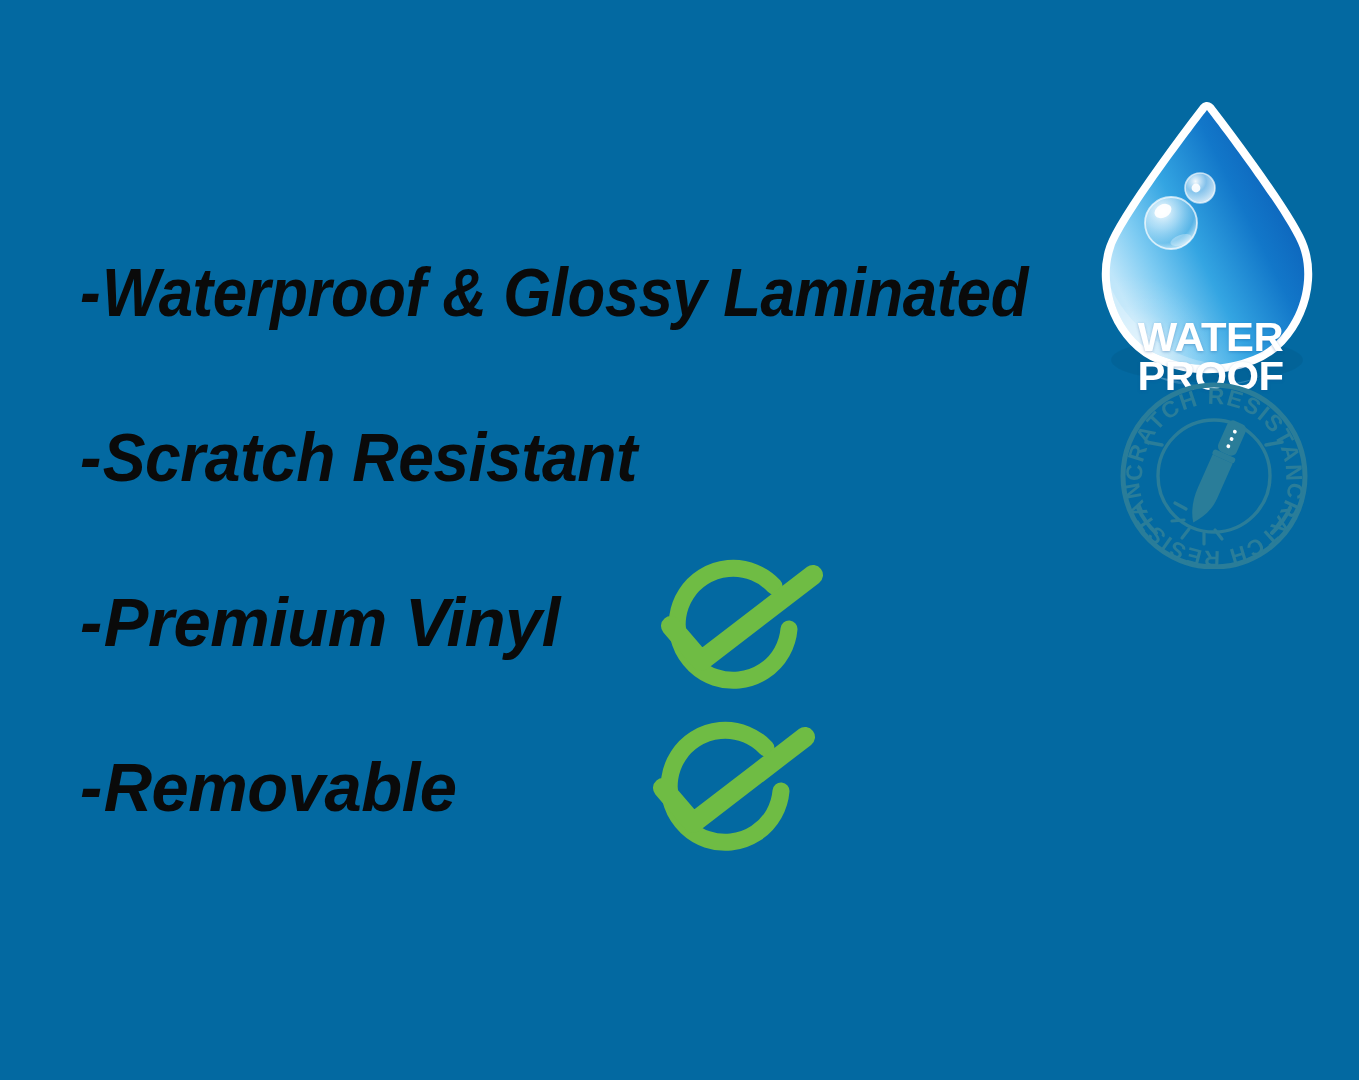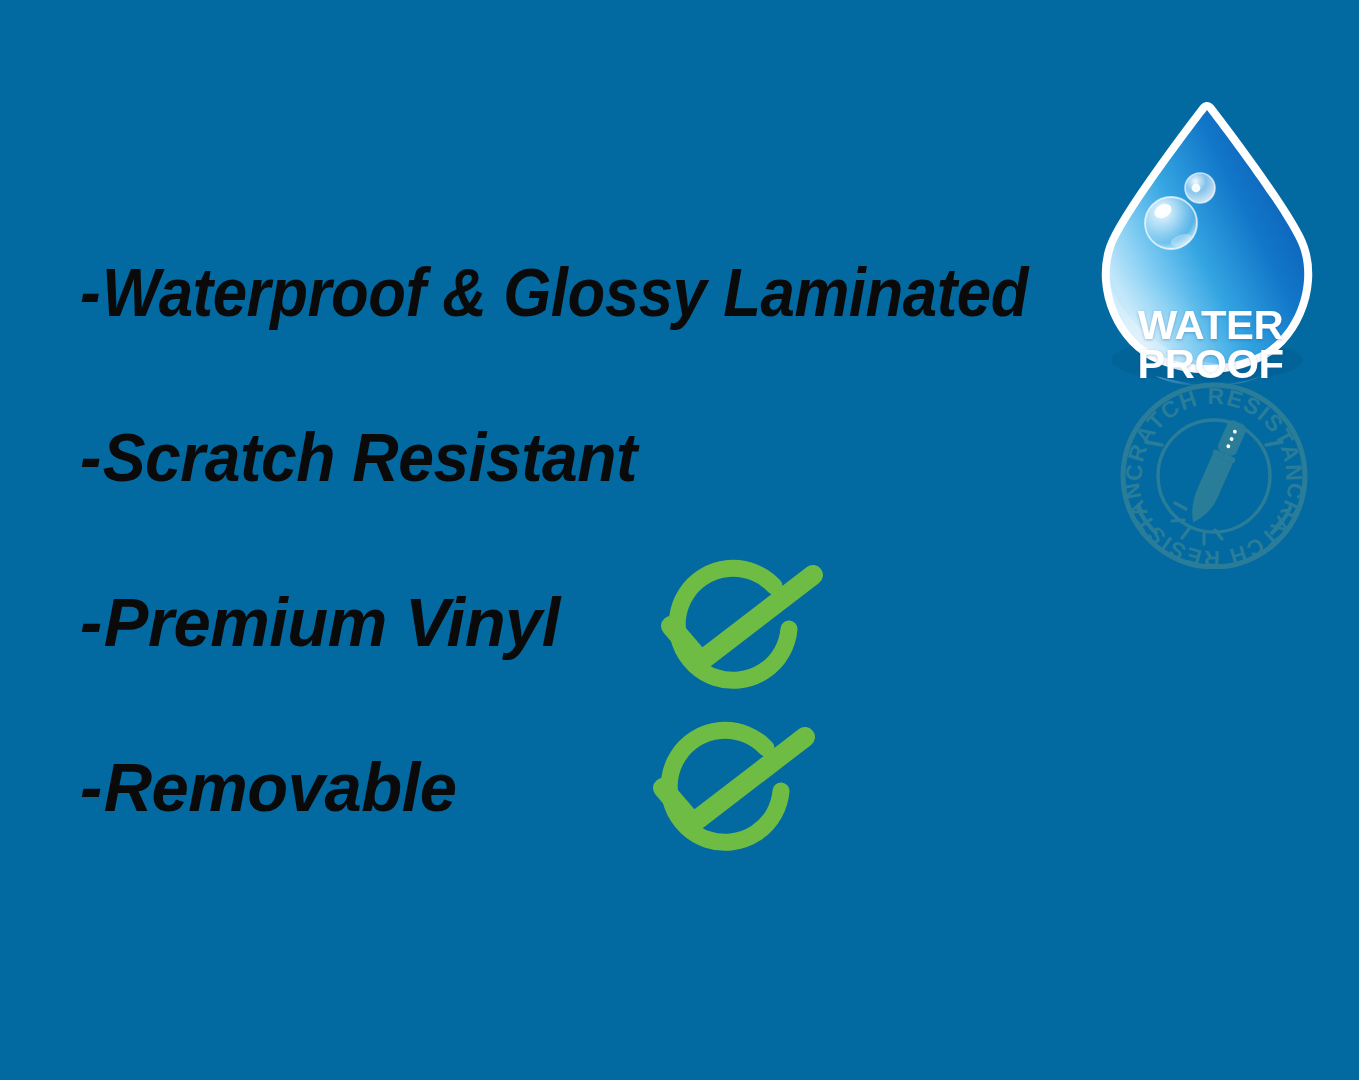--- a/index.html
+++ b/index.html
@@ -52,21 +52,21 @@
     position: absolute;
     left: 1093px;
     top: 98px;
     width: 235px;
     height: 290px;
   }
   .droplet-badge svg { display: block; }
   .droplet-text {
     position: absolute;
     left: 0;
-    top: 208px;
+    top: 220px;
     width: 235px;
     text-align: center;
     color: #ffffff;
     font-family: "Liberation Sans", sans-serif;
     font-weight: 700;
     font-size: 41px;
     line-height: 0.94;
     letter-spacing: -0.5px;
     text-shadow: 0 1px 3px rgba(20,80,150,0.35);
     pointer-events: none;

